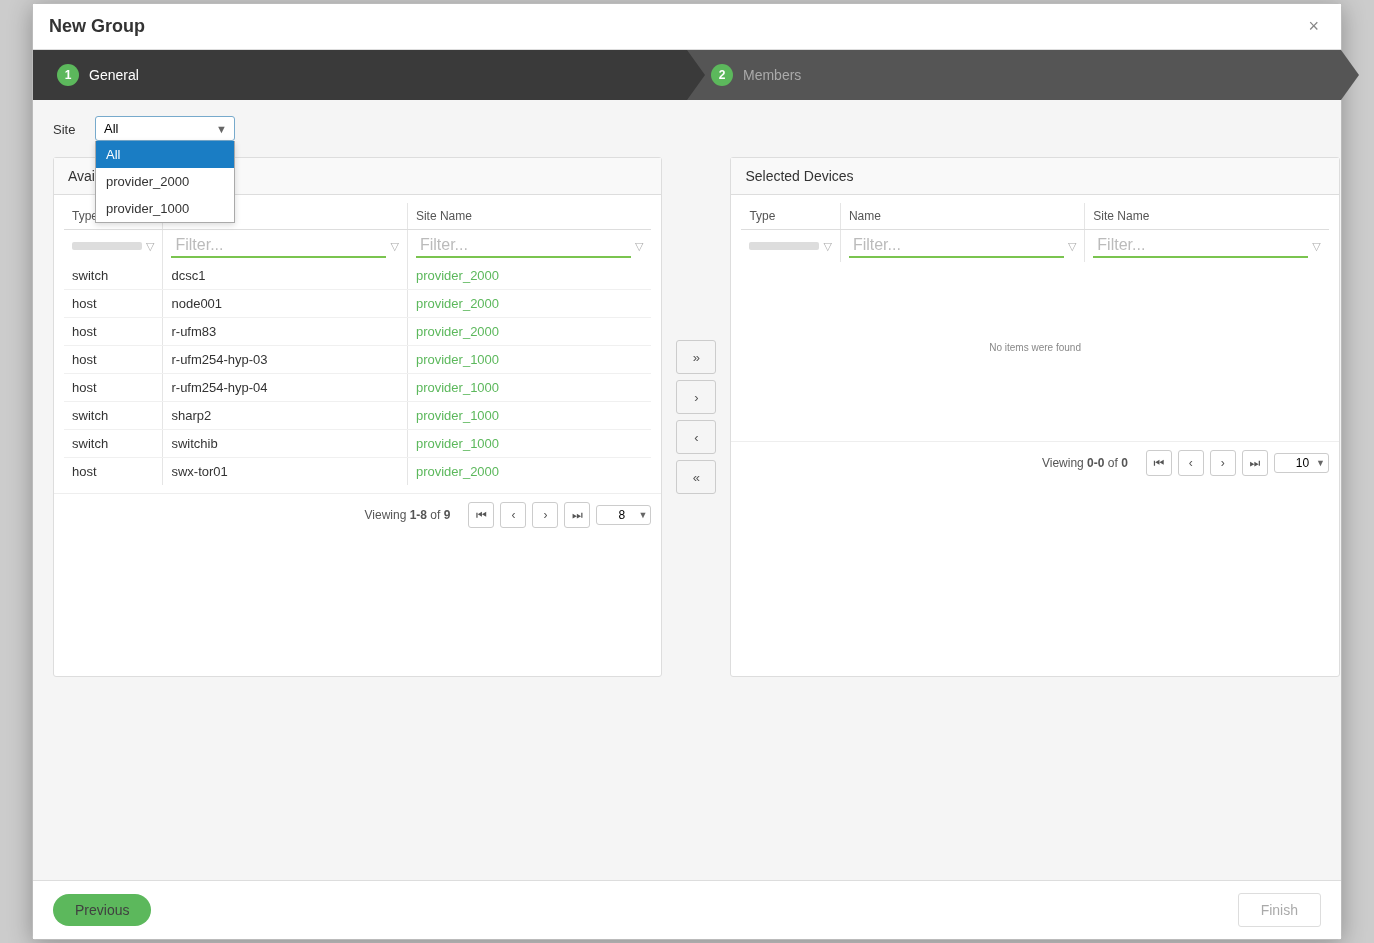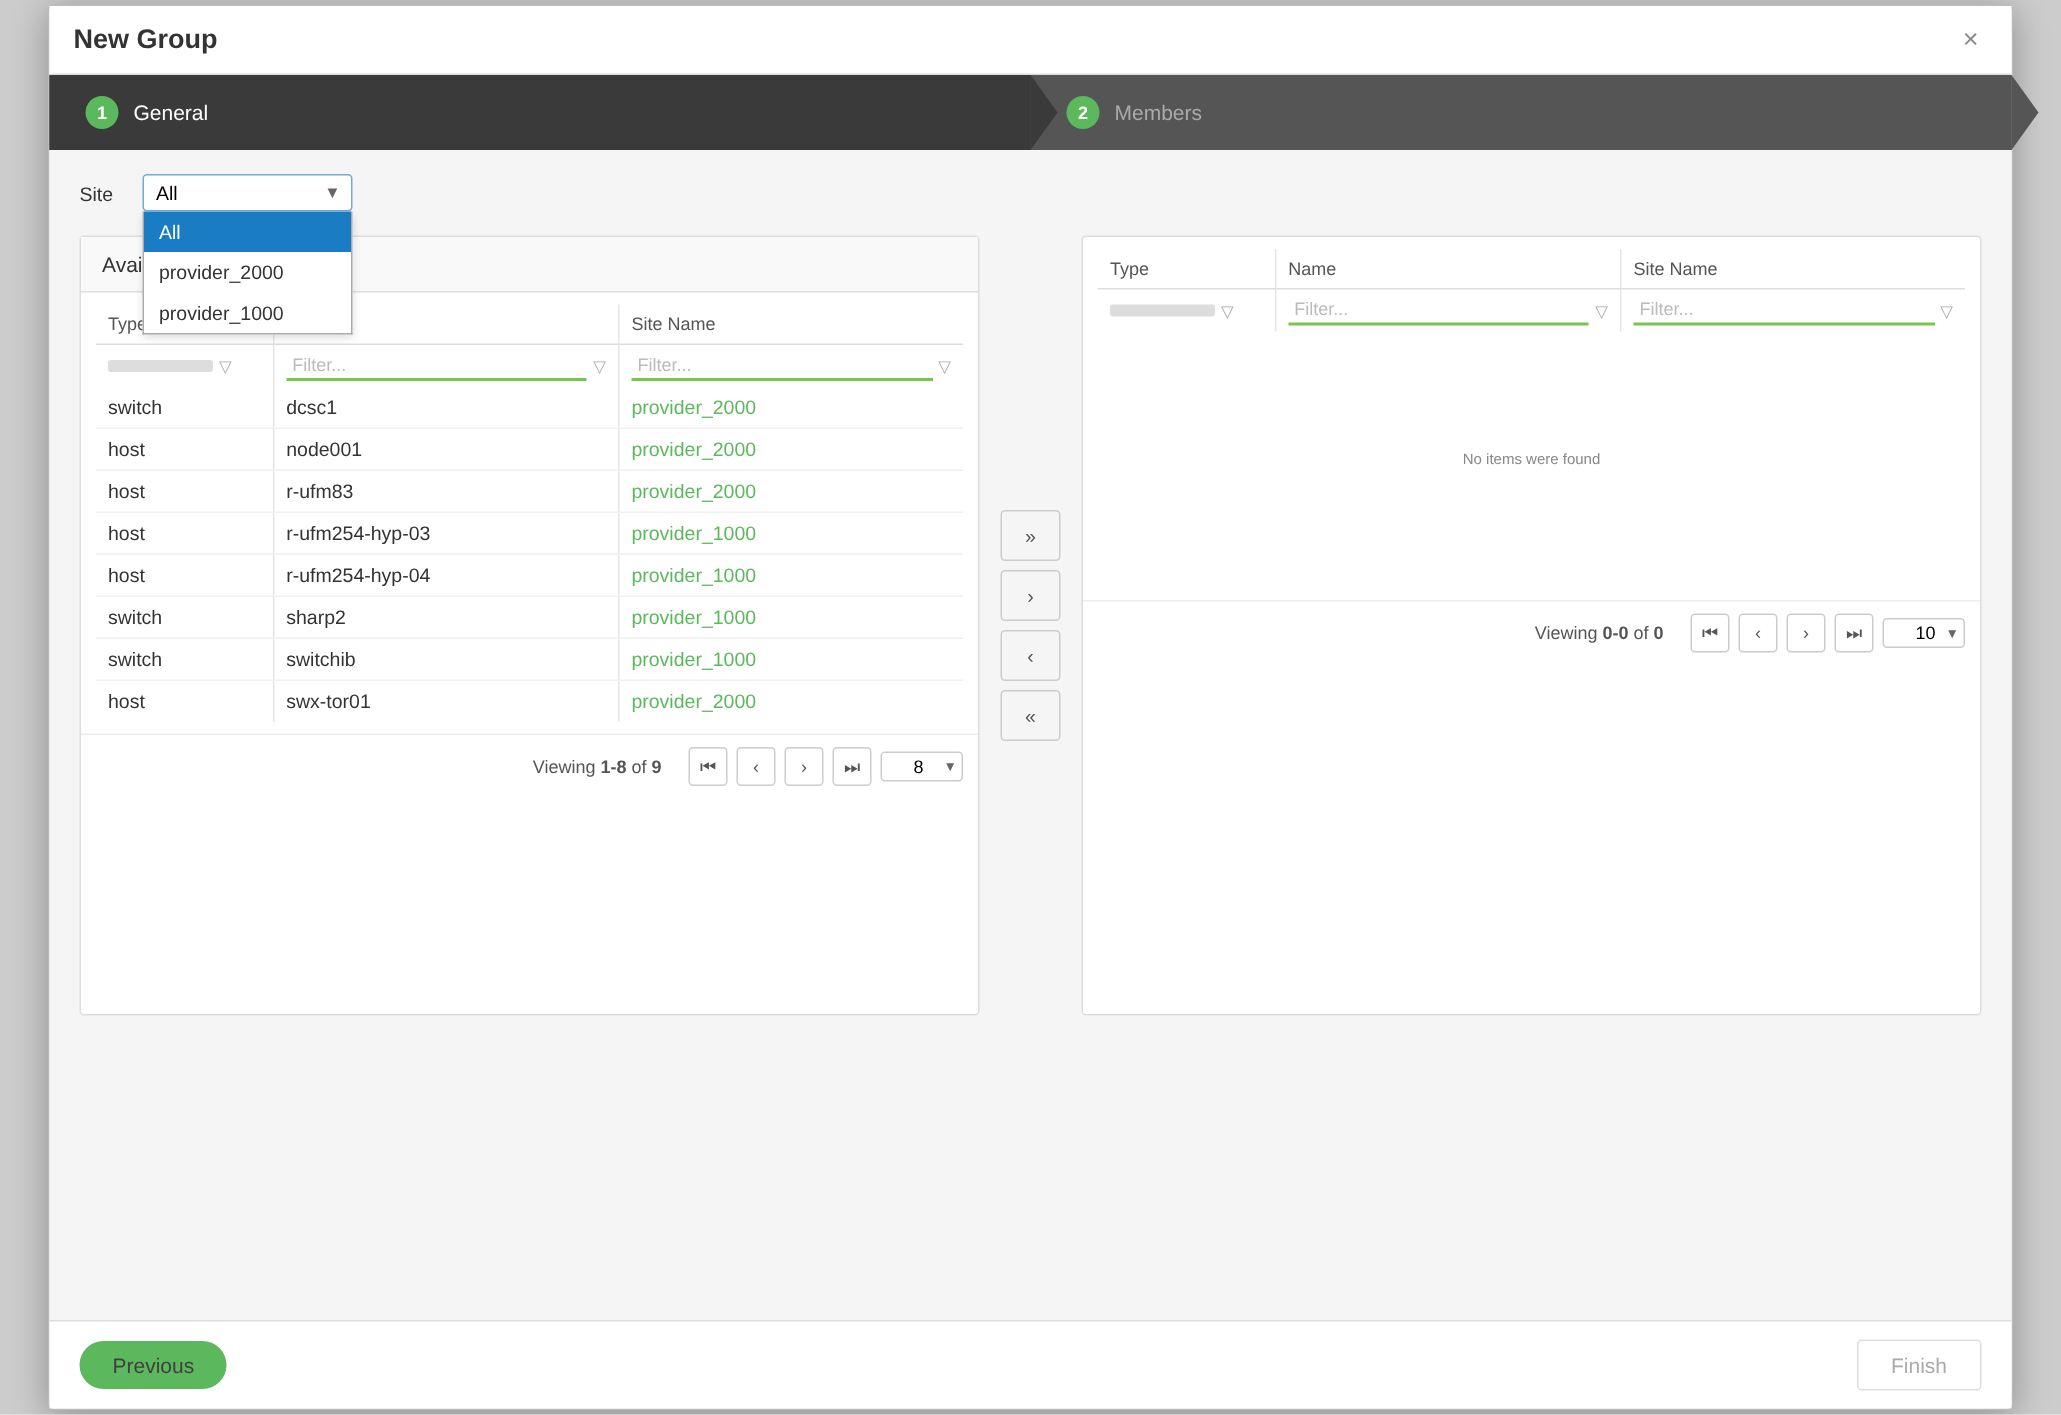--- a/index.html
+++ b/index.html
@@ -206,21 +206,21 @@
       display: flex;
       align-items: center;
       gap: 4px;
     }
     .filter-input {
       flex: 1;
       min-width: 0;
       border: none;
       border-bottom: 2px solid #7ac44f;
       outline: none;
-      font-size: 12px;
+      font-size: 16px;
       padding: 2px 4px;
       background: transparent;
       color: #888;
     }
     .filter-input::placeholder { color: #bbb; }
     .filter-icon {
       color: #aaa;
       font-size: 11px;
       cursor: pointer;
     }
@@ -483,20 +483,21 @@
       </div>
 
       <div class="transfer-btns">
         <button class="transfer-btn">»</button>
         <button class="transfer-btn">›</button>
         <button class="transfer-btn">‹</button>
         <button class="transfer-btn">«</button>
       </div>
 
       <div class="panel">
+        <div class="panel-header">Selected Devices</div>
         <div class="table-wrapper">
           <table>
             <thead>
               <tr>
                 <th>Type</th>
                 <th>Name</th>
                 <th>Site Name</th>
               </tr>
               <tr class="filter-row">
                 <td>

